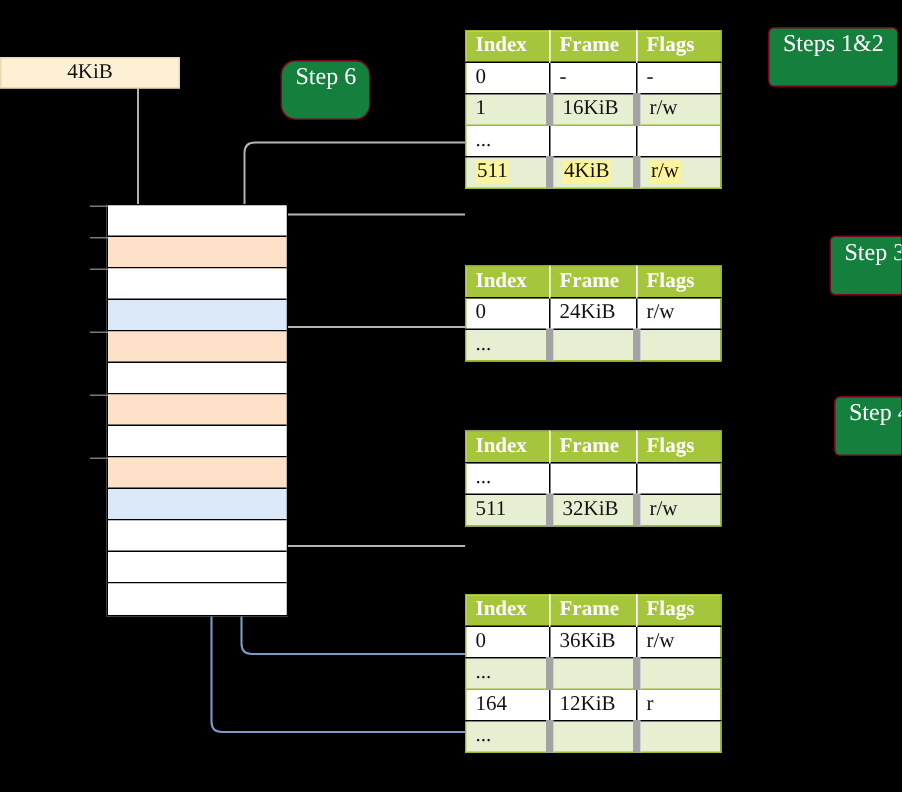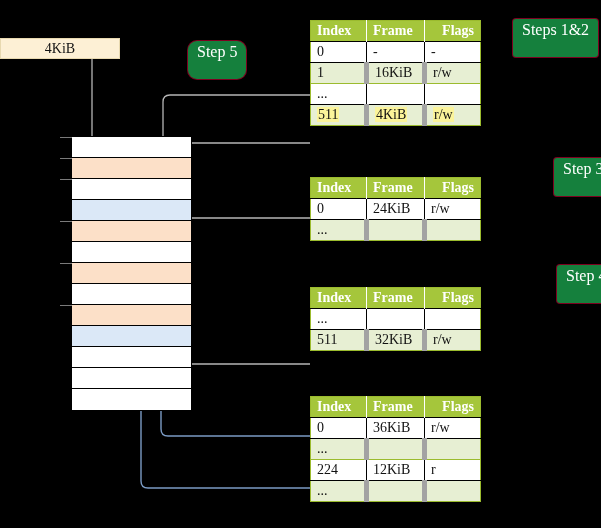--- a/index.html
+++ b/index.html
@@ -37,21 +37,21 @@
   .tick{position:absolute;left:-12px;width:12px;height:0;
         border-top:1px solid #7a7a7a;}
 
   
   .ptable{position:absolute;border-collapse:collapse;
           border:1px solid #9bbb2e;background:#fff;table-layout:fixed;width:170px;}
   .ptable th{background:#a5c63b;color:#fff;font-weight:bold;font-size:14px;
              text-align:left;padding:2px 6px;border:1px solid #fff;
              border-top:none;border-bottom:none;}
   .ptable th:first-child{border-left:none;margin-left:20px;}
-  .ptable th:last-child{border-right:none;text-align:right;}
+  .ptable th:last-child{border-right:none;}
   .ptable td{font-size:14px;color:#111;padding:2px 6px;height:21px;
              border:1px solid #000;border-left:none;border-right:none;
              box-sizing:border-box;overflow:hidden;white-space:nowrap;}
   .ptable td.sep{border-left:1px solid #000;}
   .ptable tr.alt td{background:#e7efd3;border-top:1px solid #9bbb2e;border-bottom:1px solid #9bbb2e;}
   .ptable tr.alt td.sep{border-left:5px solid #a3a3a3;}
   .ptable col.c1{width:56px;}
   .ptable col.c2{width:58px;}
   .ptable col.c3{width:56px;}
   .hl{background:#fbf49a;padding:0 1px;}
@@ -97,21 +97,21 @@
       <path d="M310,436 L168,436 Q161,436 161,429 L161,338" marker-end="url(#ablueup)"></path>
 
       <path d="M310,488 L148,488 Q141,488 141,481 L141,212" marker-end="url(#ablueup)"></path>
     </g>
   </svg>
 
   <div class="srcbox">
     <span>4KiB</span>
   </div>
 
-  <div class="badge round" id="badge-step0">Step 5</div>
+  <div class="badge round" id="badge-step0">Step 6</div>
   <div class="badge" id="badge-steps12">Steps 1&amp;2</div>
   <div class="badge" id="badge-step3">Step 3</div>
   <div class="badge" id="badge-step4">Step 4</div>
 
   <div class="memory" id="memory-col">
       <div class="memrow" style="position: relative;">
         <span class="tick" style="top: 0px;"></span>
       </div>
       <div class="memrow orange" style="position: relative;">
         <span class="tick" style="top: 0px;"></span>
@@ -243,21 +243,21 @@
           <td>0</td>
           <td class="sep">36KiB</td>
           <td class="sep">r/w</td>
         </tr>
         <tr class="alt">
           <td>...</td>
           <td class="sep"></td>
           <td class="sep"></td>
         </tr>
         <tr>
-          <td>224</td>
+          <td>164</td>
           <td class="sep">12KiB</td>
           <td class="sep">r</td>
         </tr>
         <tr class="alt">
           <td>...</td>
           <td class="sep"></td>
           <td class="sep"></td>
         </tr>
       </tbody>
     </table>

